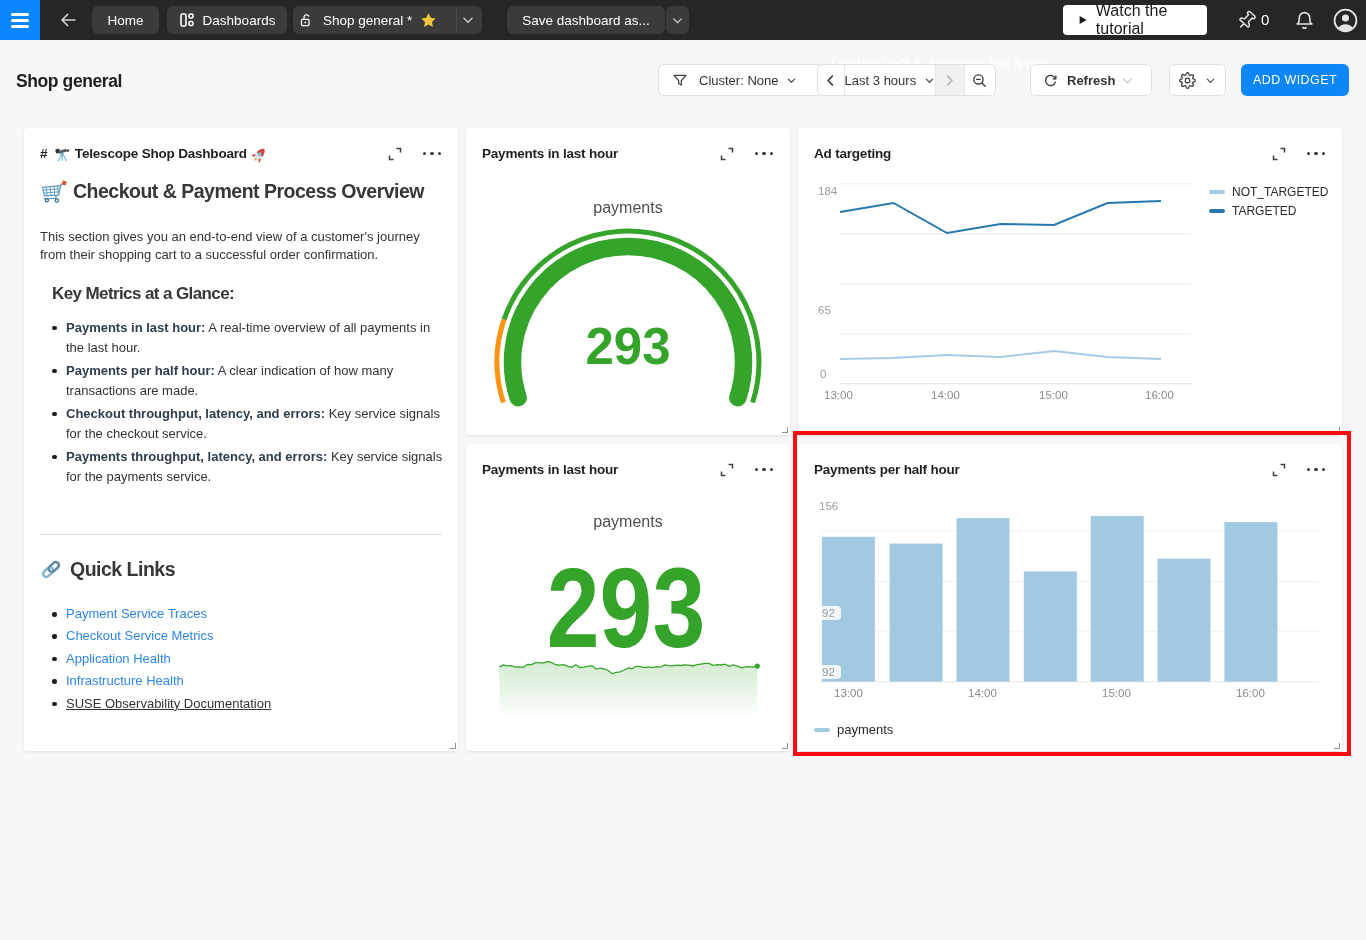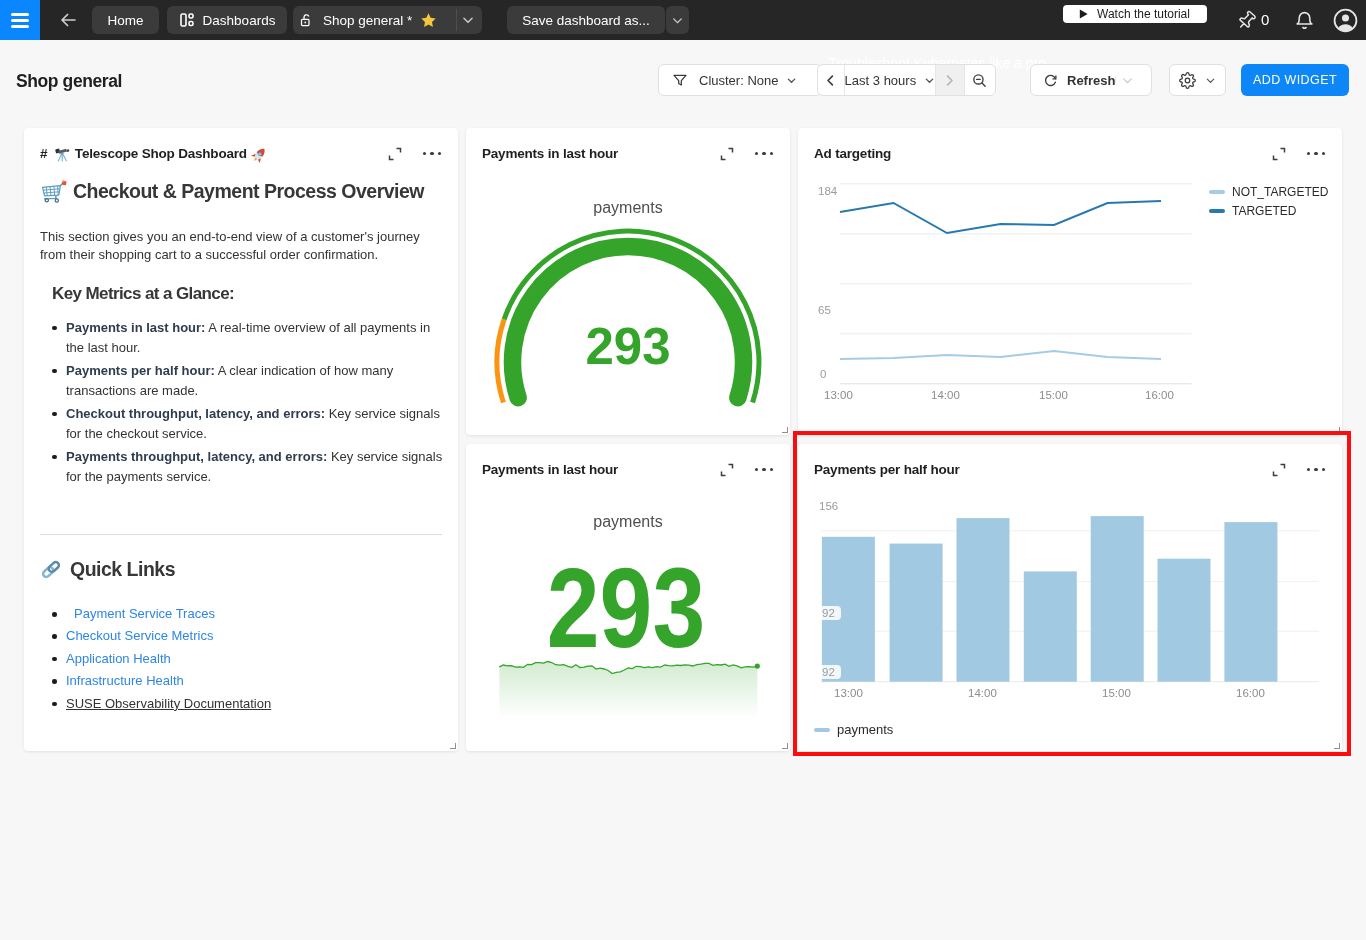--- a/index.html
+++ b/index.html
@@ -61,21 +61,21 @@
         <path d="M5 9l7 7 7-7"></path>
       </svg>
   </div>
   <div class="navbtn" style="left:507px; top:6px; width:158px; height:28px;">Save dashboard as...</div>
   <div class="navbtn" style="left:666px; top:6px; width:23px; height:28px;">
     <svg width="13" height="13" viewBox="0 0 24 24" fill="none" stroke="#ccc" stroke-width="2.4" stroke-linecap="round">
         <path d="M5 9l7 7 7-7"></path>
       </svg>
   </div>
   <div style="position:absolute; right:320px; top:12px; color:#fff; font-size:14px; white-space:nowrap;margin-top:43px;">Troubleshoot Kubernetes like a pro</div>
-  <div style="position:absolute; left:1063px; top:5px; width:144px; height:18px; background:#fff; border-radius:4px; display:flex; align-items:center; color:#1c1c1c; font-size:12px;">
+  <div style="position:absolute; left:1063px; top:5px; width:144px; height:30px; background:#fff; border-radius:4px; display:flex; align-items:center; color:#1c1c1c; font-size:16px;">
     <svg width="11" height="12" viewBox="0 0 12 12" style="margin:0 8px 0 15px">
         <path fill="#1c1c1c" d="M2 1l8.5 5L2 11z"></path>
       </svg>
     Watch the tutorial
   </div>
   <svg width="21" height="21" viewBox="0 0 24 24" fill="none" stroke="#e5e5e5" stroke-width="1.7" style="position:absolute; left:1236px; top:10px;">
       <g transform="rotate(42 12 12)" stroke-linecap="round" stroke-linejoin="round">
         <path d="M12 16.5V22M9.2 10.8a2 2 0 0 1-1.1 1.8l-1.6.8A2 2 0 0 0 5.4 15.2v.3a1 1 0 0 0 1 1h11.2a1 1 0 0 0 1-1v-.3a2 2 0 0 0-1.1-1.8l-1.6-.8a2 2 0 0 1-1.1-1.8V5.5h.7a1.75 1.75 0 0 0 0-3.5H8.5a1.75 1.75 0 0 0 0 3.5h.7z"></path>
       </g>
     </svg>
@@ -146,21 +146,21 @@
   <div style="position:absolute; left:16px; top:430px; display:flex; align-items:center; font-size:19.5px; font-weight:bold; letter-spacing:-0.5px; color:#373737;">
     <svg width="22" height="23" viewBox="0 0 24 24" style="margin-right:8px;">
         <g fill="none" transform="rotate(-42 12 12)">
           <rect x="1.6" y="8.6" width="12.5" height="6.8" rx="3.4" stroke="#82b5d2" stroke-width="2.7"></rect>
           <rect x="9.9" y="8.6" width="12.5" height="6.8" rx="3.4" stroke="#5b8ba6" stroke-width="2.7"></rect>
         </g>
       </svg>
     Quick Links
   </div>
   <ul id="qlist" style="position:absolute; left:42px; top:475px; list-style:none; font-size:13px; line-height:22.4px; color:#2e85e4;">
-    <li><a style="color:#2e85e4; text-decoration:none;margin-left:8px;">Payment Service Traces</a></li>
+    <li><a style="color:#2e85e4; text-decoration:none;">Payment Service Traces</a></li>
     <li><a style="color:#2e85e4; text-decoration:none;">Checkout Service Metrics</a></li>
     <li><a style="color:#2e85e4; text-decoration:none;">Application Health</a></li>
     <li><a style="color:#2e85e4; text-decoration:none;">Infrastructure Health</a></li>
     <li><a style="color:#333; text-decoration:underline;">SUSE Observability Documentation</a></li>
   </ul>
   <div class="rsz"></div>
 </div>
 <div id="w2" class="widget" style="left:466px; top:128px; width:324px; height:307px;">
   <div class="whead">Payments in last hour</div>
   <svg class="wexp" viewBox="0 0 16 16">

